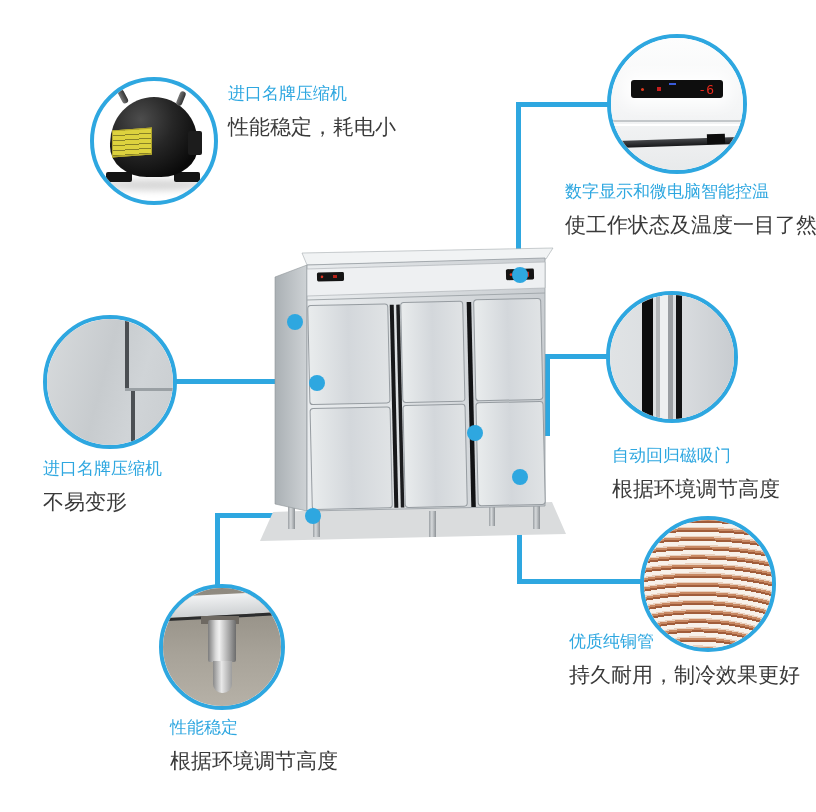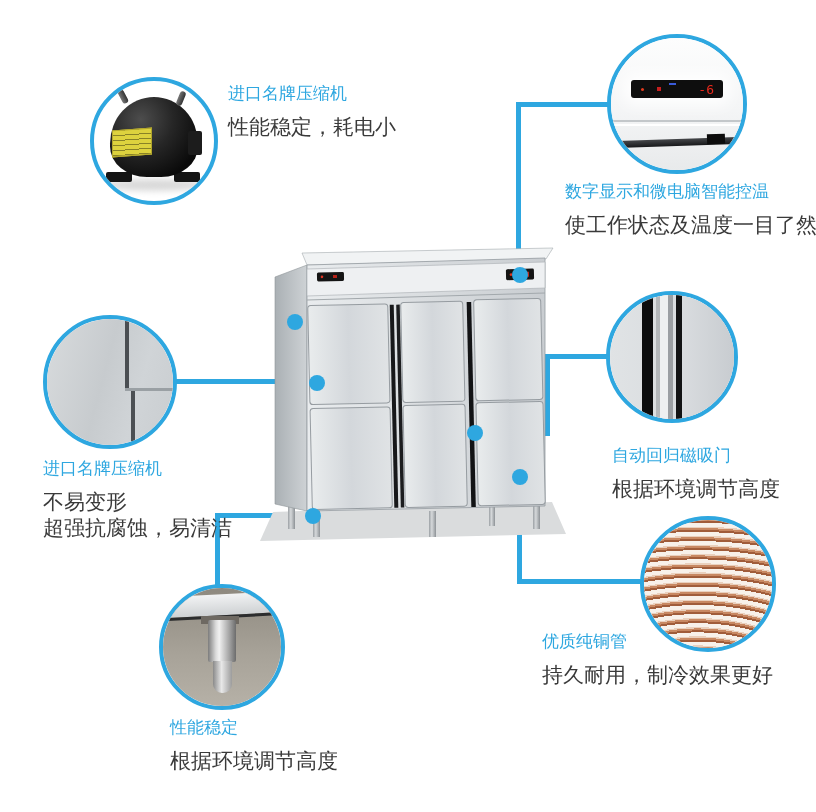--- a/index.html
+++ b/index.html
@@ -235,31 +235,30 @@
   </div>
 
   <div class="callout" style="left:565px;top:180px;">
     <div class="title">数字显示和微电脑智能控温</div>
     <div class="desc">使工作状态及温度一目了然</div>
   </div>
 
   <div class="callout" style="left:43px;top:457px;">
     <div class="title">进口名牌压缩机</div>
     <div class="desc">不易变形</div>
-    <div class="desc">超强抗腐蚀，易清洁</div>
   </div>
 
   <div class="callout" style="left:612px;top:432px;margin-top:12px;">
     <div class="title">自动回归磁吸门</div>
     <div class="desc">根据环境调节高度</div>
   </div>
 
   <div class="callout" style="left:170px;top:716px;">
     <div class="title">性能稳定</div>
     <div class="desc">根据环境调节高度</div>
   </div>
 
-  <div class="callout" style="left:542px;top:630px;">
+  <div class="callout" style="left:569px;top:630px;">
     <div class="title">优质纯铜管</div>
     <div class="desc">持久耐用，制冷效果更好</div>
   </div>
 
 </div>
 
 </body></html>

